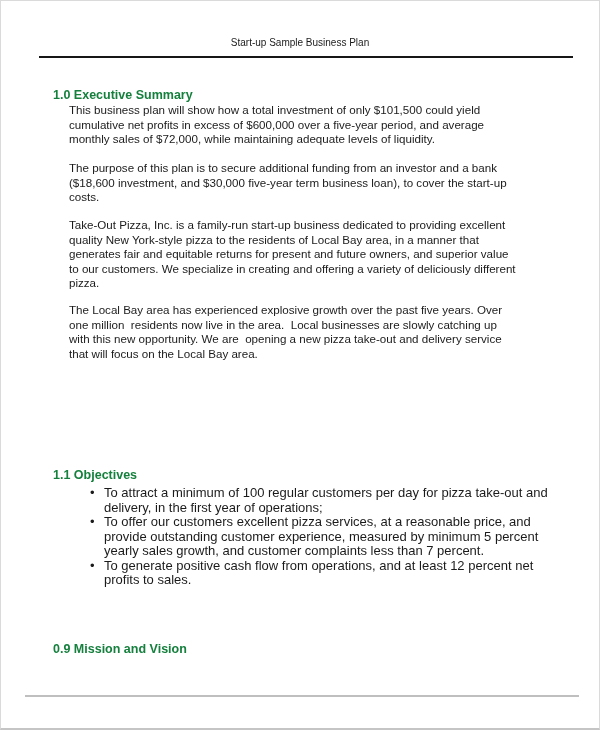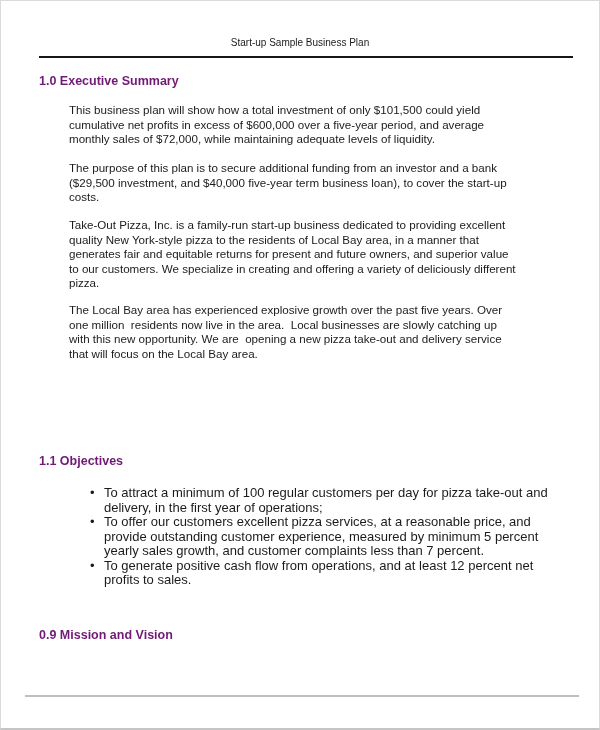--- a/index.html
+++ b/index.html
@@ -34,25 +34,25 @@
     position: absolute;
     top: 55px;
     left: 38px;
     width: 534px;
     height: 2px;
     background: #161616;
   }
   .sec-heading {
     position: absolute;
     left: 38px;
-    margin: 0;
+    margin: 14px;
     font-size: 12.5px;
     font-weight: bold;
     line-height: 17px;
-    color: #701a75;
+    color: #15803d;
   }
   .body-par {
     position: absolute;
     left: 68px;
     width: 505px;
     margin: 0;
     font-size: 11.6px;
     line-height: 14.5px;
     white-space: pre-wrap;
   }
@@ -107,21 +107,21 @@
 
   <div class="title-rule"></div>
 
   <h2 class="sec-heading" style="top:72px">1.0 Executive Summary</h2>
 
   <p class="body-par" style="top:102px">This business plan will show how a total investment of only $101,500 could yield
 cumulative net profits in excess of $600,000 over a five-year period, and average
 monthly sales of $72,000, while maintaining adequate levels of liquidity.</p>
 
   <p class="body-par" style="top:160px">The purpose of this plan is to secure additional funding from an investor and a bank
-($29,500 investment, and $40,000 five-year term business loan), to cover the start-up
+($18,600 investment, and $30,000 five-year term business loan), to cover the start-up
 costs.</p>
 
   <p class="body-par" style="top:302px">The Local Bay area has experienced explosive growth over the past five years. Over
 one million  residents now live in the area.  Local businesses are slowly catching up
 with this new opportunity. We are  opening a new pizza take-out and delivery service
 that will focus on the Local Bay area.</p>
 
   <p class="body-par" style="top:217px">Take-Out Pizza, Inc. is a family-run start-up business dedicated to providing excellent
 quality New York-style pizza to the residents of Local Bay area, in a manner that
 generates fair and equitable returns for present and future owners, and superior value

